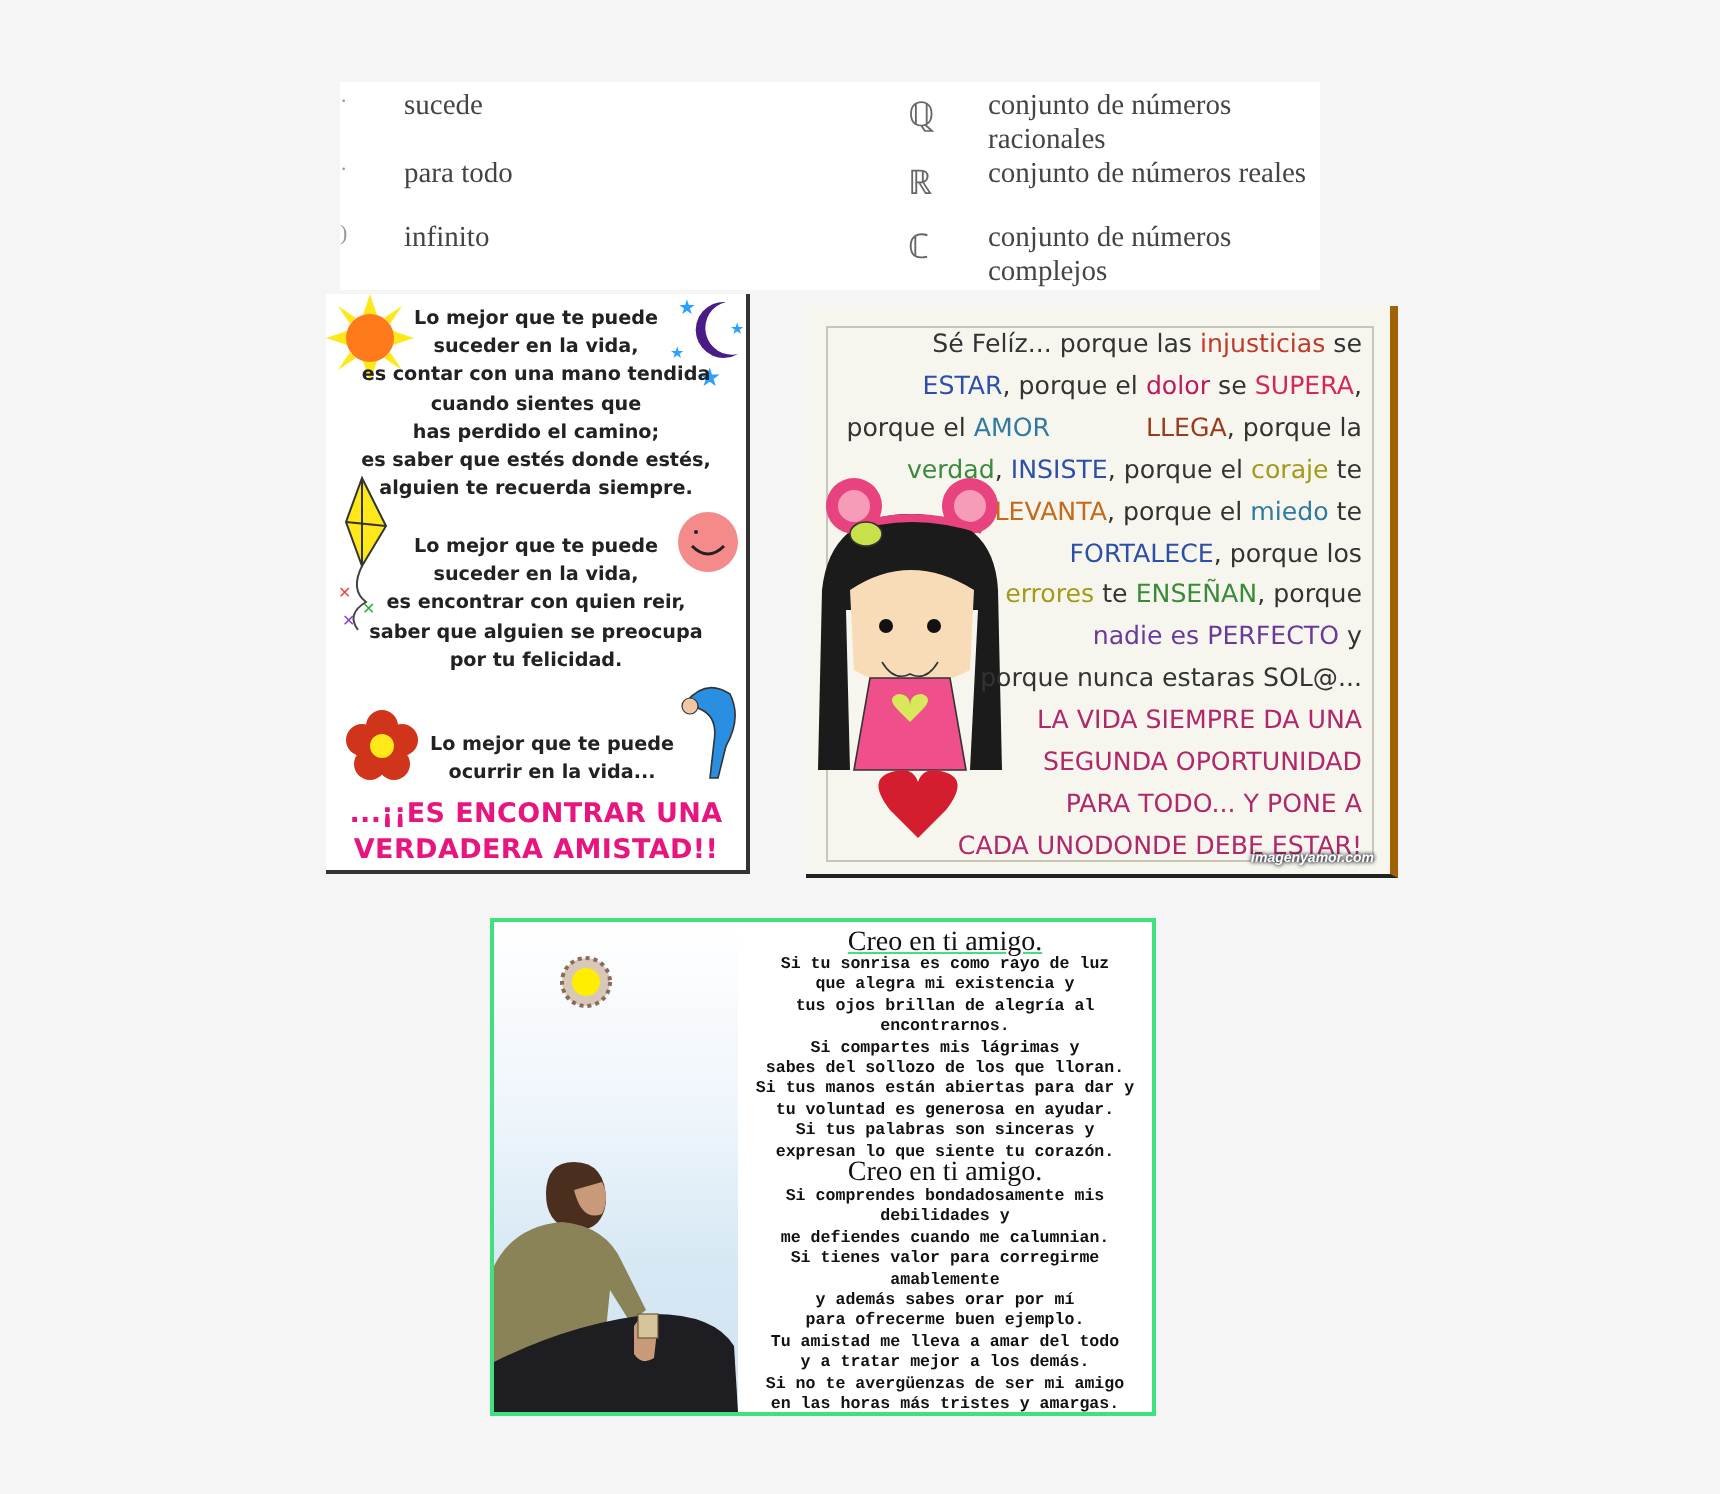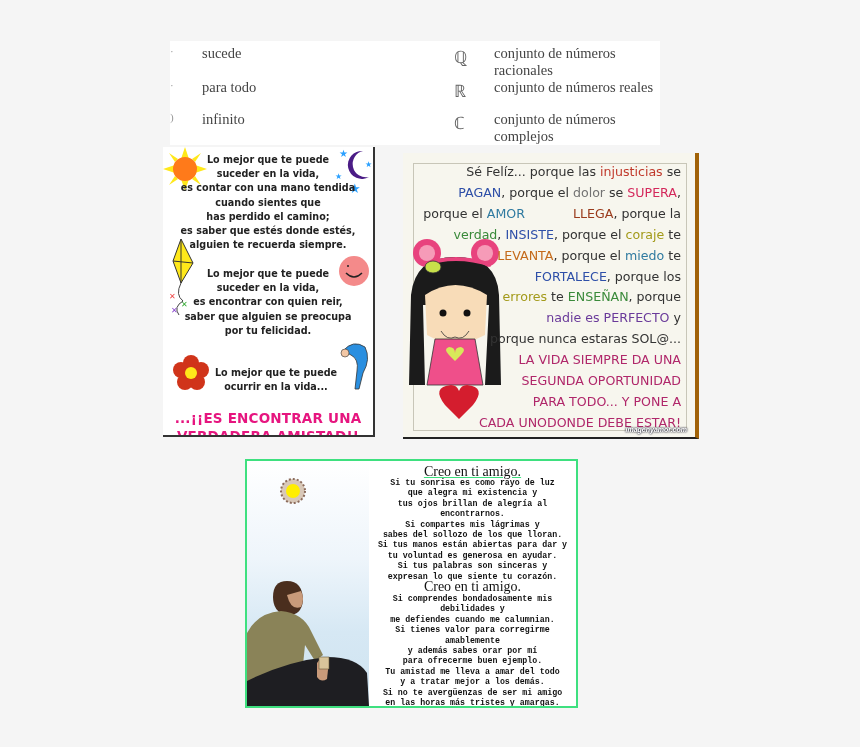--- a/index.html
+++ b/index.html
@@ -13,29 +13,29 @@
   #math-table { left: 170px; top: 41px; width: 490px; height: 104px; background: #ffffff; font-family: "Liberation Serif", serif; color: #444; }
   .math-row { position: absolute; left: 0; width: 490px; height: 22px; font-size: 14.5px; }
   .math-row .bullet { position: absolute; left: 0; color: #999; font-size: 11px; }
   .math-row .term { position: absolute; left: 32px; }
   .math-row .sym { position: absolute; left: 284px; font-size: 17px; color: #666; }
   .math-row .desc { position: absolute; left: 324px; }
 
   
   #card-amistad { left: 163px; top: 147px; width: 210px; height: 288px; background: #fff; border-right: 2px solid #333; border-bottom: 2px solid #333; overflow: hidden; }
   .amistad-text { position: absolute; left: 0; width: 210px; text-align: center; font-family: "DejaVu Sans", sans-serif; font-size: 9.6px; line-height: 14.2px; color: #222; font-weight: 600; }
-  .amistad-final { position: absolute; left: 0; width: 210px; text-align: center; color: #e6157f; font-family: "DejaVu Sans", sans-serif; font-size: 13.5px; line-height: 18px; font-weight: 600; letter-spacing: 0.2px; margin-top: 11px; }
+  .amistad-final { position: absolute; left: 0; width: 210px; text-align: center; color: #e6157f; font-family: "DejaVu Sans", sans-serif; font-size: 13.5px; line-height: 18px; font-weight: 600; letter-spacing: 0.2px; }
 
   
   #card-feliz { left: 403px; top: 153px; width: 292px; height: 284px; background: #f7f6ee; border-right: 4px solid #a16207; border-bottom: 2px solid #222; overflow: hidden; }
   #card-feliz .inner { position: absolute; left: 10px; top: 10px; width: 272px; height: 266px; border: 1px solid #c8c6b8; }
   .feliz-lines { position: absolute; right: 14px; top: 9px; width: 270px; text-align: right; font-family: "DejaVu Sans", sans-serif; font-size: 12.6px; line-height: 20.9px; color: #333; }
   .feliz-lines .c-red { color: #c0392b; }
   .feliz-lines .c-blue { color: #2e4fa8; }
-  .feliz-lines .c-pink { color: #737373; margin-top: 40px; }
+  .feliz-lines .c-pink { color: #be185d; margin-top: 40px; }
   .feliz-lines .c-mag { color: #d4285b; }
   .feliz-lines .c-teal { color: #2f7aa0; }
   .feliz-lines .c-brown { color: #9a3b1c; margin-left: 44px; }
   .feliz-lines .c-green { color: #3a8a3a; }
   .feliz-lines .c-olive { color: #a39a1a; }
   .feliz-lines .c-orange { color: #c46a1a; }
   .feliz-lines .c-purple { color: #6a3a9a; }
   .feliz-lines .c-rose { color: #b0276a; }
   .watermark { position: absolute; right: 8px; bottom: 4px; font-size: 7px; color: #fff; font-style: italic; font-weight: bold; text-shadow: 0 0 2px #223, 0 0 2px #223; }
 
@@ -158,21 +158,21 @@
     <path d="M20 60 Q50 40 82 60 L80 100 Q50 116 22 100 Z" fill="#f8dcb8"></path>
     <circle cx="38" cy="78" r="3.5" fill="#111"></circle>
       <circle cx="62" cy="78" r="3.5" fill="#111"></circle>
     <path d="M22 150 L30 104 L70 104 L78 150 Z" fill="#ef4f8a" stroke="#333" stroke-width="0.8"></path>
     <path d="M44 120 q-6 -6 0 -8 q6 0 6 6 q0 -6 6 -6 q6 2 0 8 l-6 6 z" fill="#d8e85a"></path>
     <path d="M36 96 q6 10 14 6 q8 4 14 -6" fill="#f8dcb8" stroke="#333" stroke-width="0.8"></path>
     <path d="M40 170 q-14 -18 6 -20 q6 0 8 6 q2 -6 8 -6 q20 2 6 20 l-14 14 z" fill="#d41d2e"></path>
   </svg>
   <div class="feliz-lines">
     <div><span>Sé Felíz... porque las </span><span class="c-red">injusticias</span><span> se</span></div>
-    <div><span class="c-blue">PAGAN</span><span>, porque el </span><span class="c-pink">dolor</span><span> se </span><span class="c-mag">SUPERA</span><span>,</span></div>
+    <div><span class="c-blue">ESTAR</span><span>, porque el </span><span class="c-pink">dolor</span><span> se </span><span class="c-mag">SUPERA</span><span>,</span></div>
     <div><span>porque el </span><span class="c-teal">AMOR</span><span> </span><span class="c-brown">LLEGA</span><span>, porque la</span></div>
     <div><span class="c-green">verdad</span><span>, </span><span class="c-blue">INSISTE</span><span>, porque el </span><span class="c-olive">coraje</span><span> te</span></div>
     <div><span class="c-orange">LEVANTA</span><span>, porque el </span><span class="c-teal">miedo</span><span> te</span></div>
     <div><span class="c-blue">FORTALECE</span><span>, porque los</span></div>
     <div><span class="c-olive">errores</span><span> te </span><span class="c-green">ENSEÑAN</span><span>, porque</span></div>
     <div><span class="c-purple">nadie es PERFECTO</span><span> y</span></div>
     <div><span>porque nunca estaras SOL@...</span></div>
     <div><span class="c-rose">LA VIDA SIEMPRE DA UNA</span></div>
     <div><span class="c-rose">SEGUNDA OPORTUNIDAD</span></div>
     <div><span class="c-rose">PARA TODO... Y PONE A</span></div>

